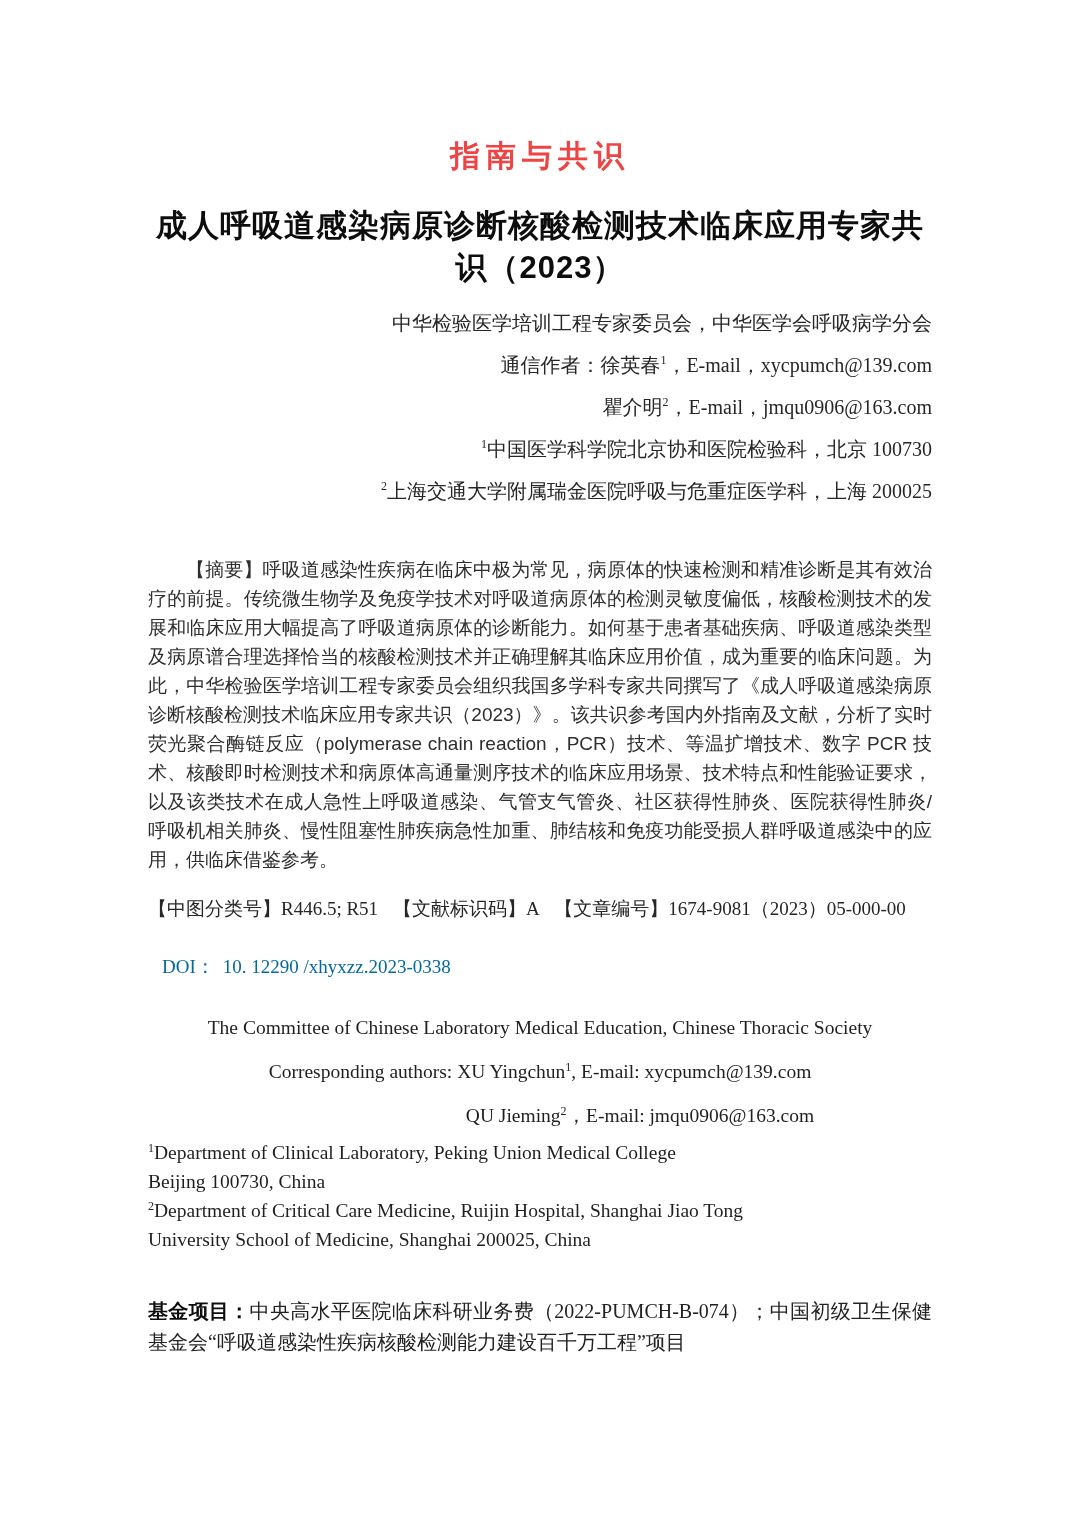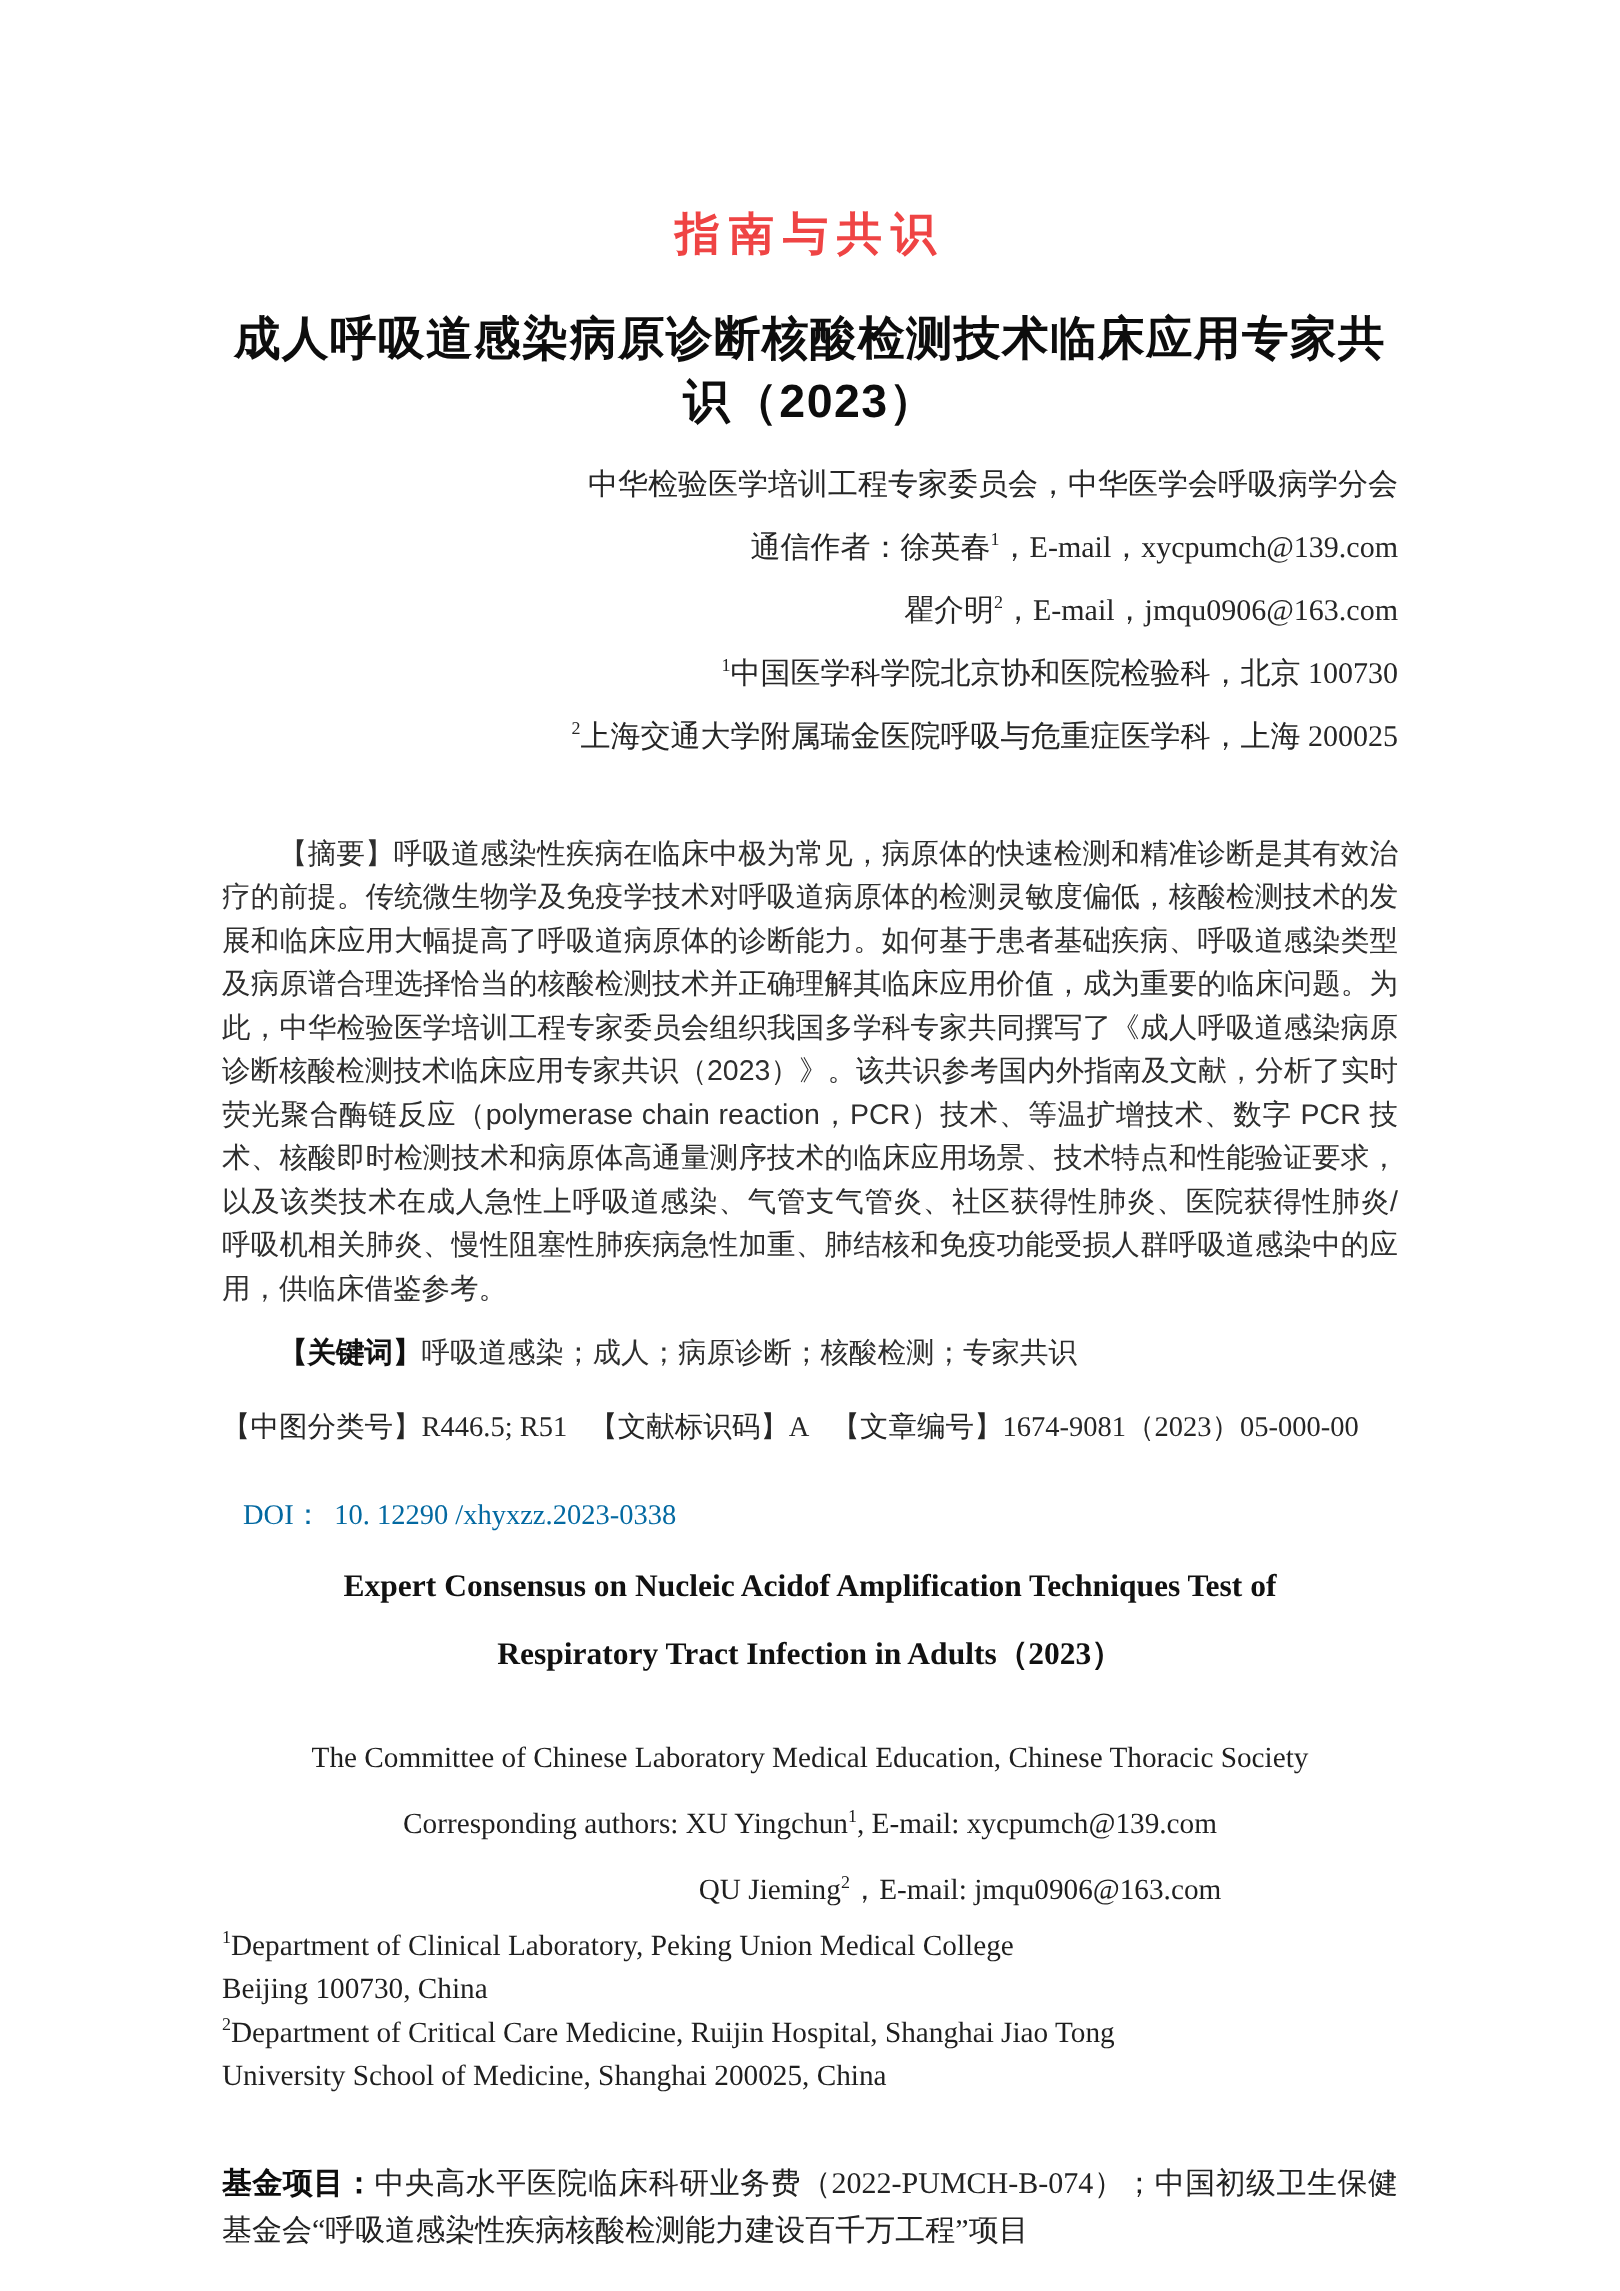--- a/index.html
+++ b/index.html
@@ -91,38 +91,31 @@
     </div>
 
     <div class="meta-line">
       <sup>2</sup><span>上海交通大学附属瑞金医院呼吸与危重症医学科，上海 200025</span>
     </div>
 
     <p class="abstract">
       <span class="abstract-label">【摘要】</span><span>呼吸道感染性疾病在临床中极为常见，病原体的快速检测和精准诊断是其有效治疗的前提。传统微生物学及免疫学技术对呼吸道病原体的检测灵敏度偏低，核酸检测技术的发展和临床应用大幅提高了呼吸道病原体的诊断能力。如何基于患者基础疾病、呼吸道感染类型及病原谱合理选择恰当的核酸检测技术并正确理解其临床应用价值，成为重要的临床问题。为此，中华检验医学培训工程专家委员会组织我国多学科专家共同撰写了《成人呼吸道感染病原诊断核酸检测技术临床应用专家共识（2023）》。该共识参考国内外指南及文献，分析了实时荧光聚合酶链反应（polymerase chain reaction，PCR）技术、等温扩增技术、数字 PCR 技术、核酸即时检测技术和病原体高通量测序技术的临床应用场景、技术特点和性能验证要求，以及该类技术在成人急性上呼吸道感染、气管支气管炎、社区获得性肺炎、医院获得性肺炎/呼吸机相关肺炎、慢性阻塞性肺疾病急性加重、肺结核和免疫功能受损人群呼吸道感染中的应用，供临床借鉴参考。</span>
     </p>
 
-    <p class="keywords">
-      <span class="keywords-label">【关键词】</span><span>呼吸道感染；成人；病原诊断；核酸检测；专家共识</span>
-    </p>
 
     <div class="classification">
       <span class="pair"><span>【中图分类号】</span><span>R446.5; R51</span></span>
       <span class="pair"><span>【文献标识码】</span><span>A</span></span>
       <span class="pair"><span>【文章编号】</span><span>1674-9081（2023）05-000-00</span></span>
     </div>
 
     <div class="doi">
       <span class="doi-label">DOI：</span><span>10. 12290 /xhyxzz.2023-0338</span>
     </div>
 
-    <div class="title-en">
-      <div>Expert Consensus on Nucleic Acidof Amplification Techniques Test of</div>
-      <div>Respiratory Tract Infection in Adults（2023）</div>
-    </div>
 
     <div class="committee-en">The Committee of Chinese Laboratory Medical Education, Chinese Thoracic Society</div>
 
     <div class="corr-en">
       <span>Corresponding authors: XU Yingchun</span><sup>1</sup><span>, E-mail: xycpumch@139.com</span>
     </div>
 
     <div class="corr-en corr-en-2">
       <span>QU Jieming</span><sup>2</sup><span>，E-mail: jmqu0906@163.com</span>
     </div>

